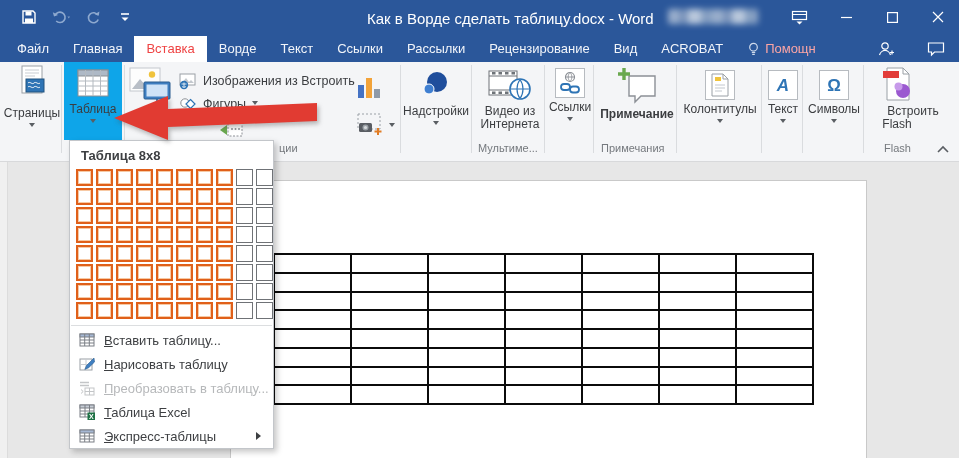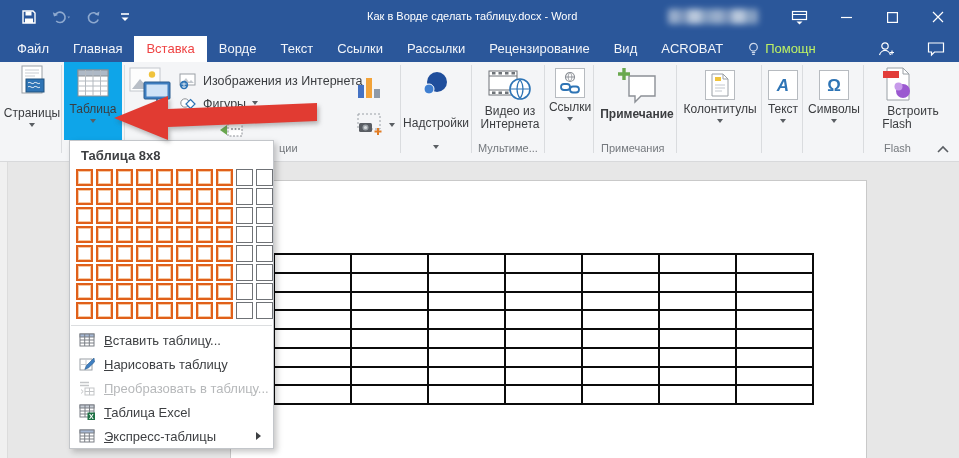--- a/index.html
+++ b/index.html
@@ -7,29 +7,29 @@
        font-family:"Liberation Sans",sans-serif;background:#e7e7e7;
        -webkit-font-smoothing:antialiased;}
   
   .titlebar{position:absolute;left:0;top:0;width:959px;height:36px;background:#2b579a;z-index:10;}
   .tabrow{position:absolute;left:0;top:36px;width:959px;height:26px;background:#2b579a;z-index:10;
           display:flex;align-items:stretch;padding-left:5px;box-sizing:border-box;}
   .deco{position:absolute;left:0;top:0;width:959px;height:62px;z-index:1;pointer-events:none;}
   .titlebar *, .tabrow *{position:relative;z-index:2;}
   .qat{position:absolute;left:18px;top:6px;display:flex;align-items:center;gap:10px;}
   .qat .btn{display:flex;align-items:center;justify-content:center;width:22px;height:22px;}
-  .apptitle{position:absolute;left:367px;top:10px;font-size:11px;color:#fff;white-space:nowrap;}
+  .apptitle{position:absolute;left:367px;top:10px;font-size:15px;color:#fff;white-space:nowrap;}
   .blurname{position:absolute;left:668px;top:9px;width:90px;height:15px;border-radius:2px;
             background:repeating-linear-gradient(90deg,#9fb3cf 0 11px,#7e97bd 11px 20px,#c2cfe0 20px 33px,#8aa3c4 33px 44px);
             filter:blur(3px);opacity:.95;}
   .winbtn{position:absolute;top:0;width:34px;height:34px;display:flex;align-items:center;justify-content:center;}
   
   .tab{line-height:26px;padding:0 12px;font-size:13px;color:#f2f5fa;white-space:nowrap;display:flex;align-items:center;gap:5px;}
   .tab.active{background:#fff;color:#ef4444;}
-  .tab.helper{color:#bef264;}
+  .tab.helper{color:#fca5a5;}
   .tabicon{position:absolute;top:3px;width:24px;height:20px;display:flex;align-items:center;justify-content:center;}
   
   .ribbon{position:absolute;left:0;top:62px;width:959px;height:99px;background:#f4f5f7;
           border-bottom:1px solid #d8d9db;z-index:5;}
   .rsep{position:absolute;top:3px;height:88px;width:1px;background:#dadcdf;}
   .bigbtn{position:absolute;display:flex;flex-direction:column;align-items:center;}
   .blabel{font-size:12px;color:#3b3d40;line-height:13px;text-align:center;white-space:nowrap;}
   .chev{width:0;height:0;border:3.5px solid transparent;border-top:4.5px solid #5a5e63;margin-top:3px;}
   .rowbtn{position:absolute;display:flex;align-items:center;gap:6px;font-size:12.5px;color:#3b3d40;white-space:nowrap;}
   .boxicon{width:30px;height:30px;border:1px solid #b7bbc0;background:#fff;
@@ -227,21 +227,21 @@
     </svg>
   </div>
 
   <div class="rowbtn" style="left:179px;top:10px;">
     <svg width="18" height="18" viewBox="0 0 18 18">
       <rect x="1" y="2" width="15" height="11" fill="#fff" stroke="#9aa0a6"></rect>
       <path d="M3 11l4-5 3 4 2-2 3 3z" fill="#c3c8ce"></path>
       <circle cx="5" cy="13" r="4.2" fill="#2e74b5"></circle>
       <path d="M2.5 12h5M5 10.5v5M3 14.5c1.2 1 2.8 1 4 0" stroke="#fff" stroke-width="0.8" fill="none"></path>
     </svg>
-    <span>Изображения из Интернета</span>
+    <span>Изображения из Встроить</span>
   </div>
 
   <div class="rowbtn" style="left:179px;top:33px;">
     <svg width="18" height="18" viewBox="0 0 18 18">
       <circle cx="6" cy="8" r="4.2" fill="#fff" stroke="#8c9096"></circle>
       <path d="M11.5 4.5l4.5 4.5-4.5 4.5L7 9z" fill="#fff" stroke="#2e74b5" stroke-width="1.2"></path>
     </svg>
     <span>Фигуры</span>
     <span class="chev" style="margin-top:1px;"></span>
   </div>
@@ -269,21 +269,21 @@
       <rect x="1" y="1" width="22" height="15" fill="none" stroke="#9aa0a6" stroke-dasharray="2 2"></rect>
       <rect x="2" y="10" width="13" height="9" rx="1.5" fill="#595d63"></rect>
       <circle cx="8.5" cy="14.5" r="3" fill="#9aa0a6"></circle>
         <circle cx="8.5" cy="14.5" r="1.6" fill="#d7dadd"></circle>
       <path d="M21 15v7M17.5 18.5h7" stroke="#e07c24" stroke-width="2"></path>
     </svg>
     <span class="chev" style="margin-left:4px;"></span>
   </div>
   <div class="rsep" style="left:400px;"></div>
 
-  <div class="bigbtn" style="left:404px;top:6px;width:64px;gap:12px;">
+  <div class="bigbtn" style="left:404px;top:6px;width:64px;">
     <svg width="30" height="32" viewBox="0 0 30 32">
       <circle cx="16" cy="14" r="10" fill="#1f4e9c"></circle>
       <circle cx="8" cy="21" r="5" fill="#3f7fd1"></circle>
       <circle cx="8" cy="21" r="5" fill="none" stroke="#fff" stroke-width="1"></circle>
     </svg>
     <span class="blabel" style="margin-top:5px;">Надстройки</span>
     <span class="chev"></span>
   </div>
   <div class="rsep" style="left:471px;"></div>
 

